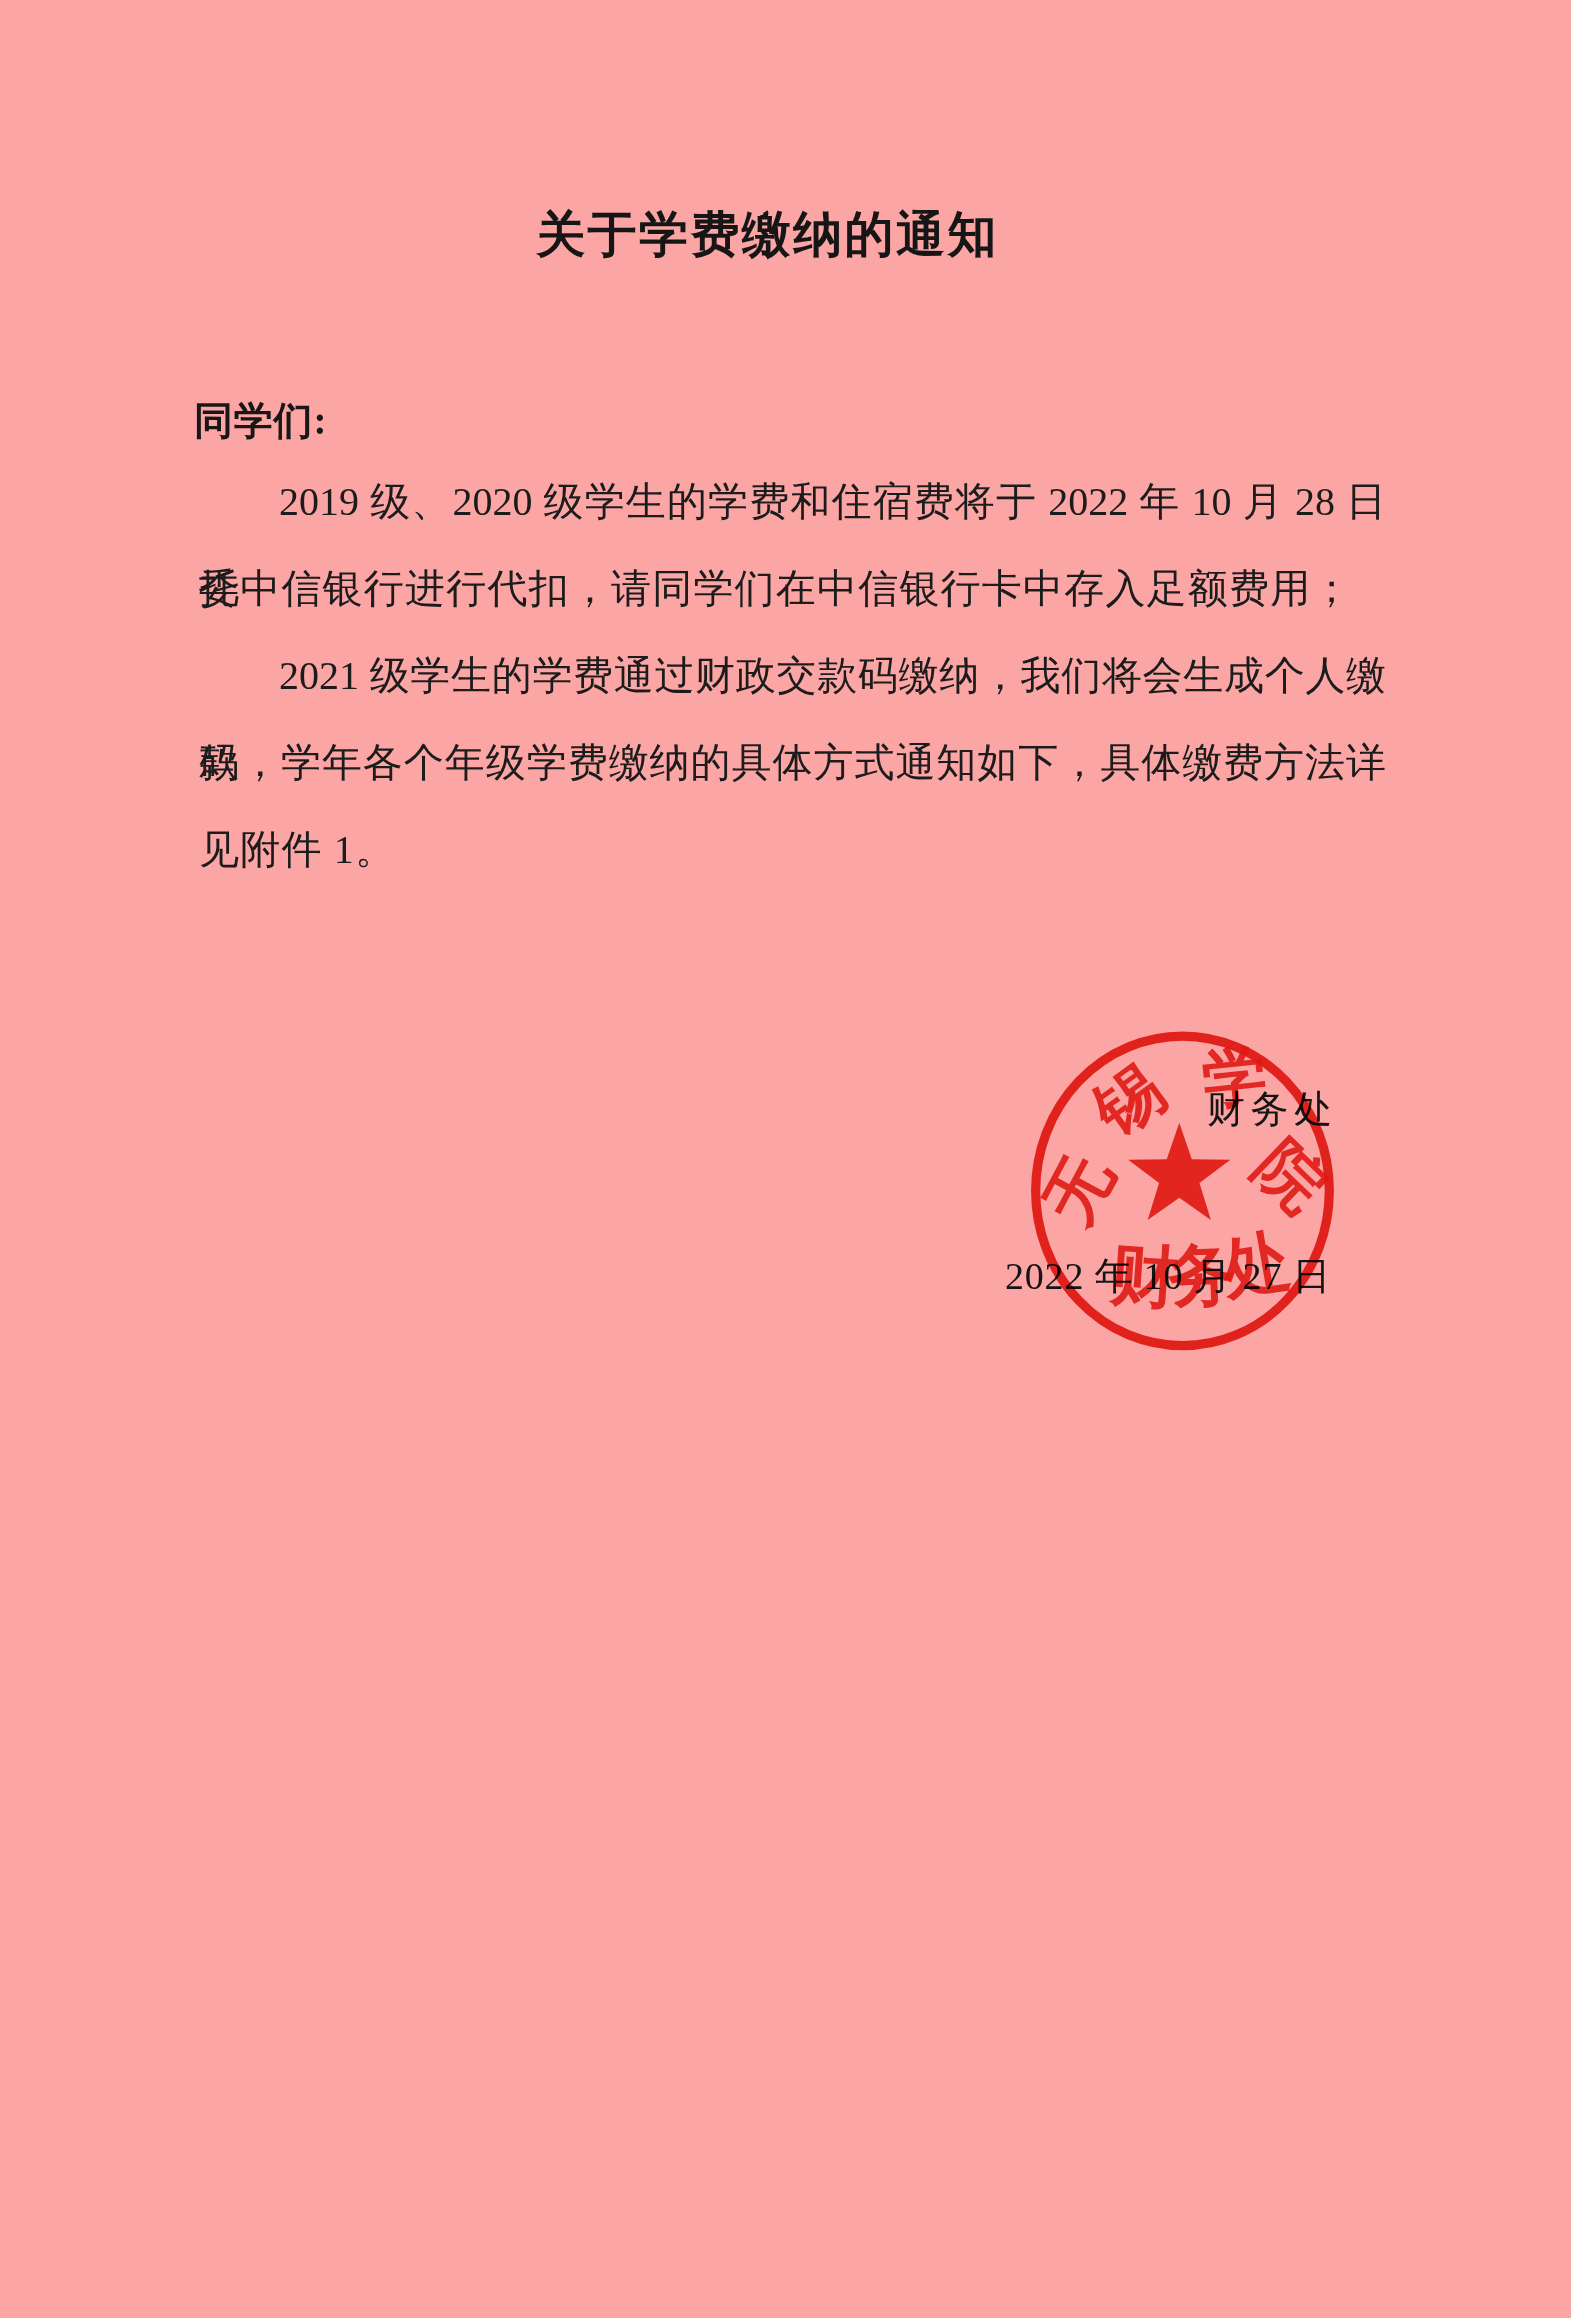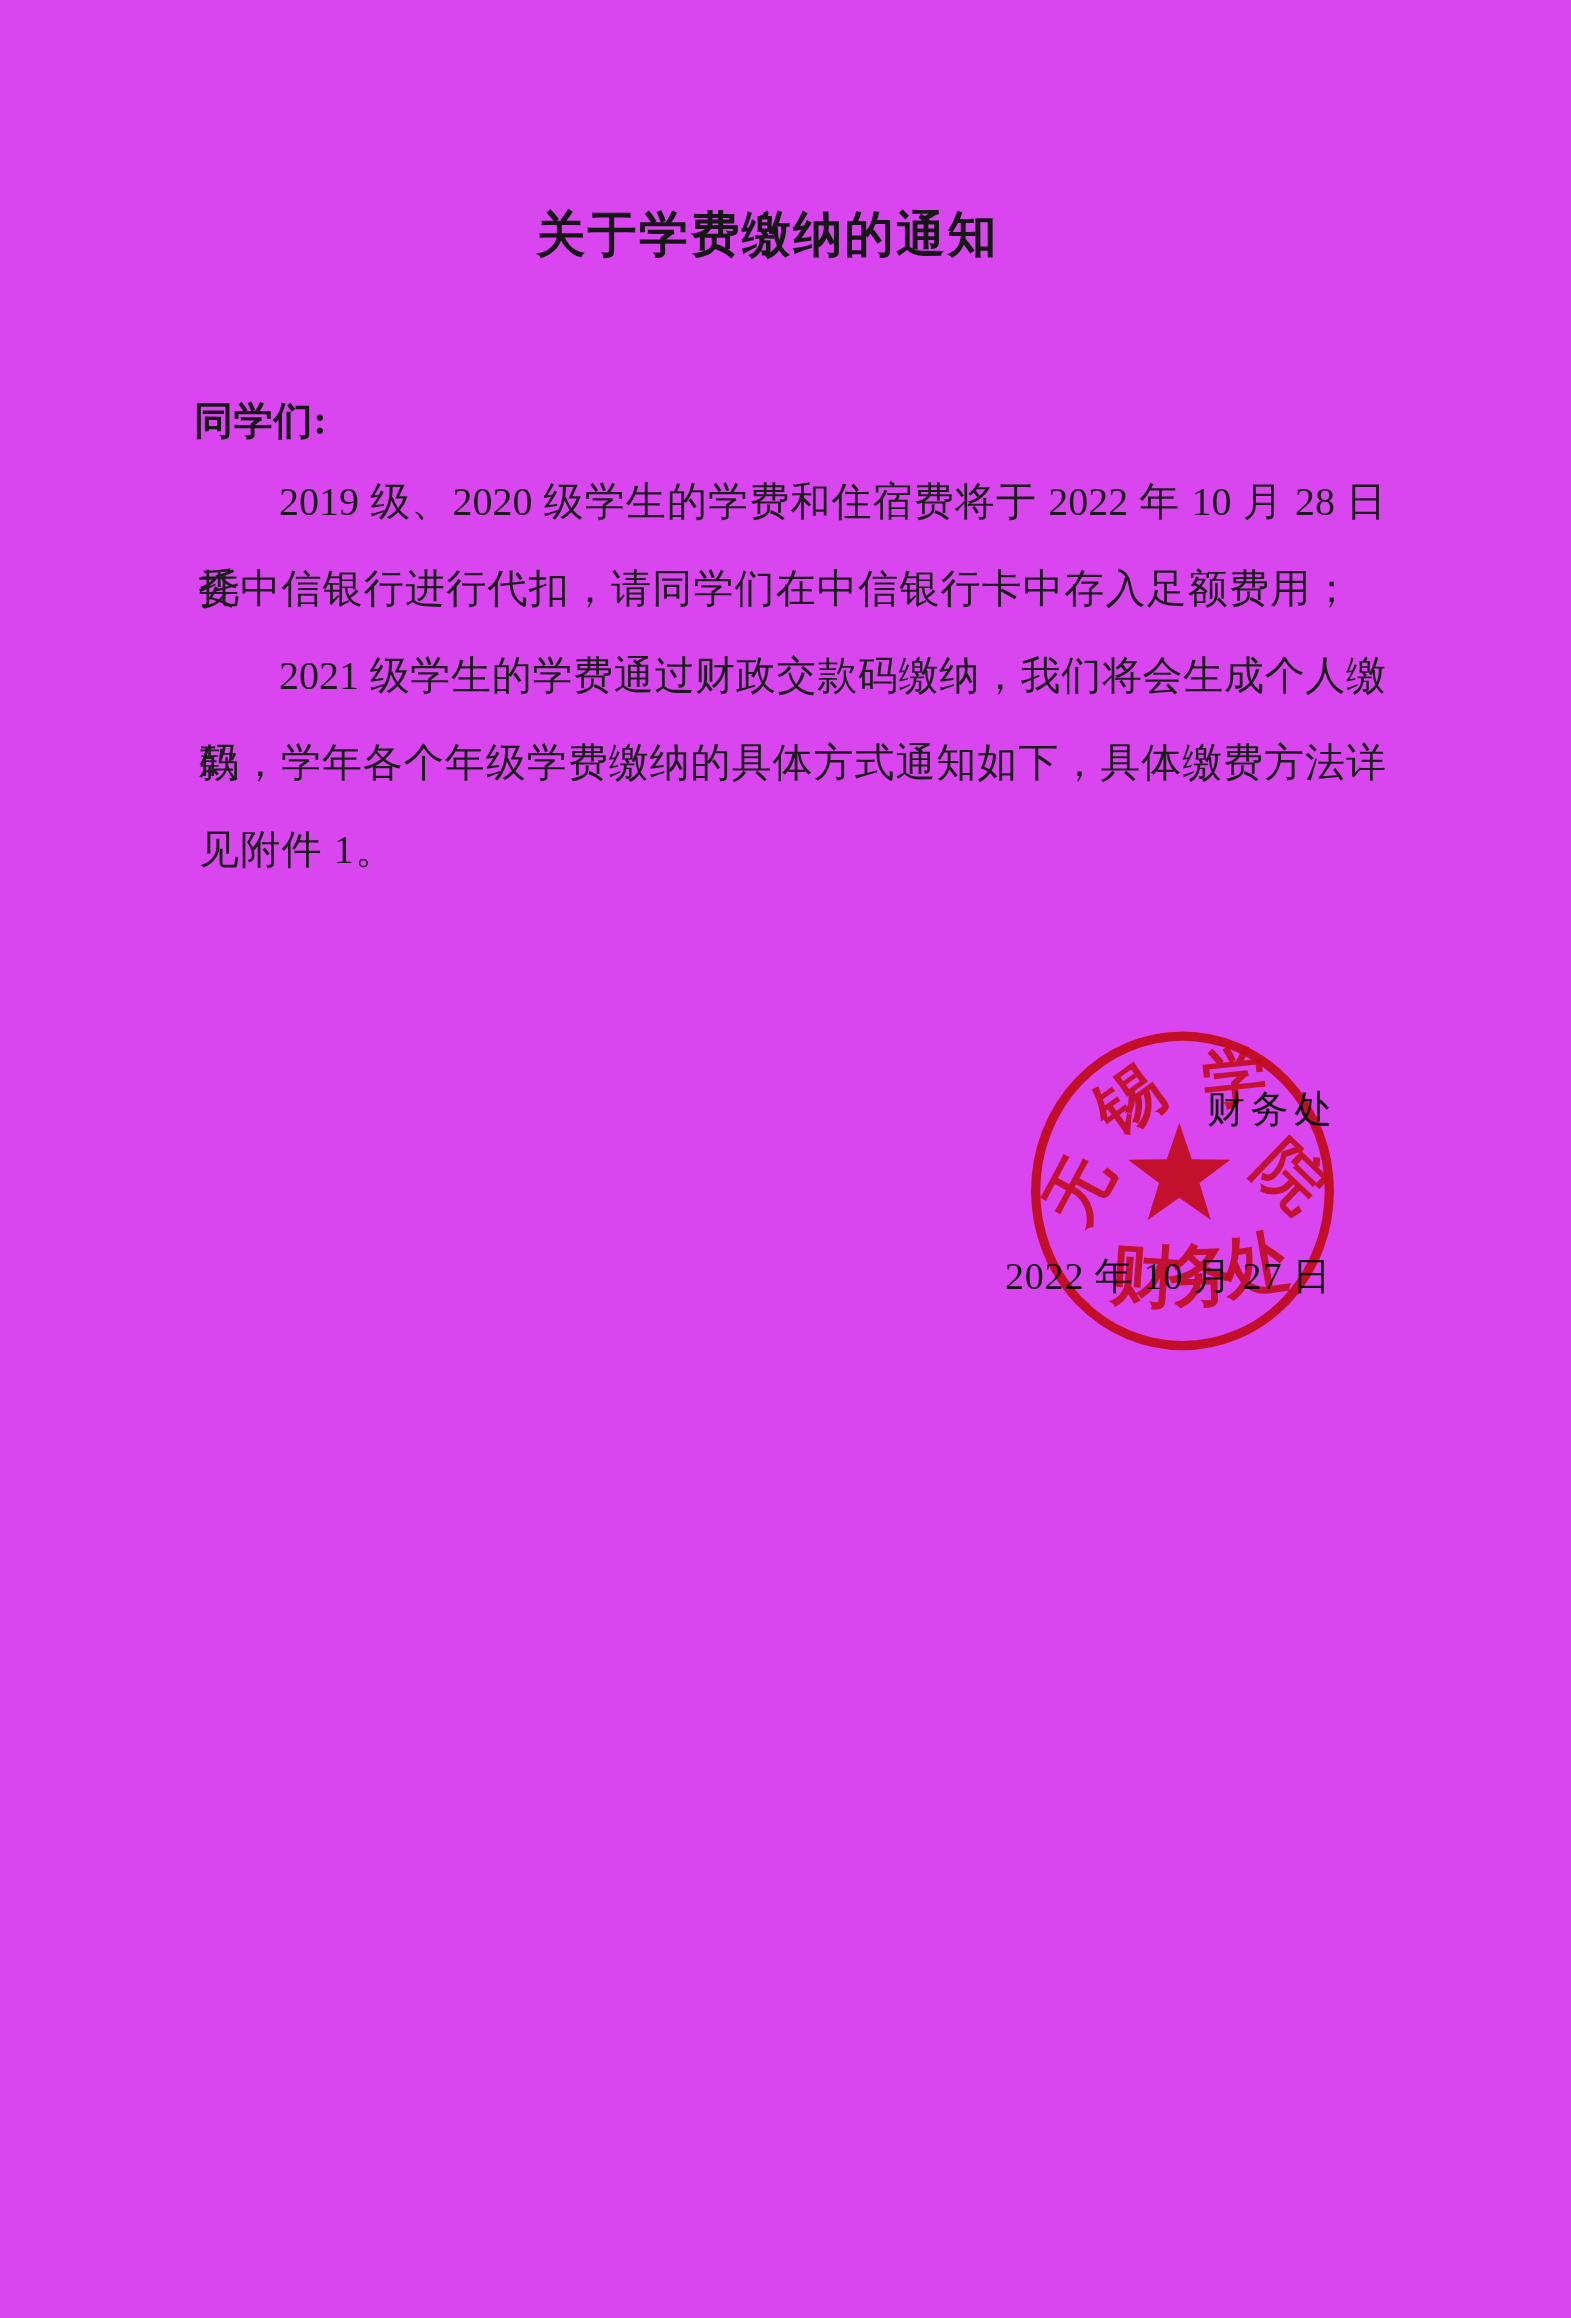--- a/index.html
+++ b/index.html
@@ -4,21 +4,21 @@
 <style>
   html,body{margin:0;padding:0;}
   body{
     width:1571px;height:2319px;
     background:#ffffff;
     font-family:"Liberation Serif","DejaVu Serif",serif;
     color:var(--ink,#1d1d1d);
     position:relative;
     overflow:hidden;
   }
-  .page{position:absolute;inset:0;background:#d946ef;}
+  .page{position:absolute;inset:0;background:#fca5a5;}
   .title{
     position:absolute;top:202px;left:0;width:1535px;margin:0;
     text-align:center;
     font-family:"Liberation Sans","DejaVu Sans",sans-serif;
     font-weight:700;font-size:49px;letter-spacing:2.4px;
     color:#161616;
   }
   .salutation{
     position:absolute;left:194px;top:394px;
     font-family:Liberation Serif, serif;

